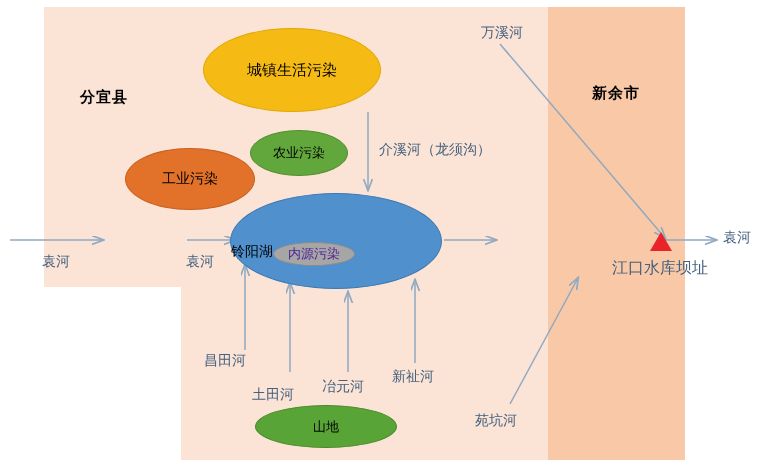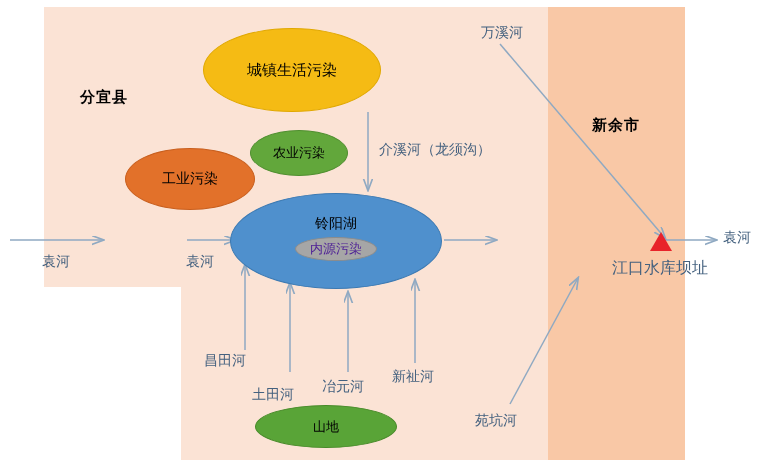--- a/index.html
+++ b/index.html
@@ -41,21 +41,21 @@
   }
   .region-label {
     position: absolute;
     font-weight: bold;
     color: #000000;
     font-size: 15px;
     letter-spacing: 1px;
     white-space: nowrap;
   }
   #label-fenyi { left: 80px; top: 88px; }
-  #label-xinyu { left: 592px; top: 116px; text-align: right; }
+  #label-xinyu { left: 592px; top: 84px; text-align: right; }
 
   .node {
     position: absolute;
     display: flex;
     align-items: center;
     justify-content: center;
     text-align: center;
     color: #000000;
     box-sizing: border-box;
   }
@@ -89,21 +89,21 @@
     border: 1px solid #D9A300;
     font-size: 15px;
     font-weight: bold;
   }
   #node-lingyang {
     left: 230px; top: 193px; width: 212px; height: 96px;
     background: #4E8FCC;
     background: #4F90CD;
     border: 1px solid #3B79B2;
     font-size: 14px;
-    flex-direction: column;
+    flex-direction: row;
     justify-content: flex-start;
     padding-top: 21px;
   }
   #node-lingyang .inner-pollution {
     margin-top: 4px;
     background: #A6A6A6;
     border: 1px solid #8C8C8C;
     border-radius: 50%;
     padding: 2px 14px;
     font-size: 13px;

